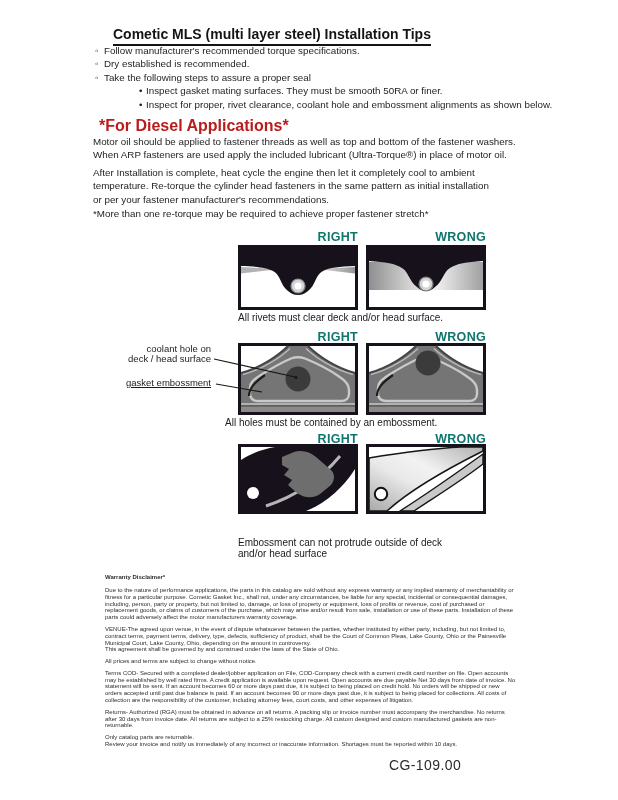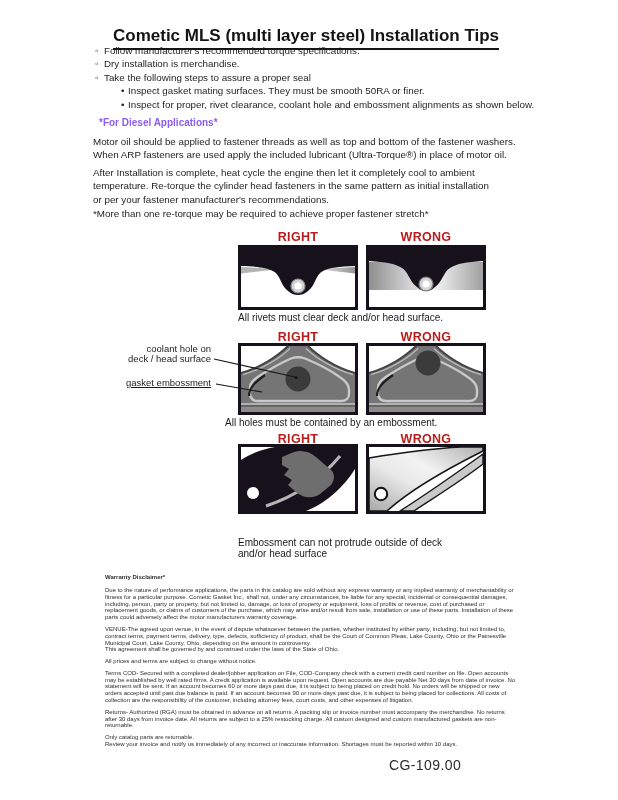--- a/index.html
+++ b/index.html
@@ -1,50 +1,50 @@
 <!DOCTYPE html>
 <html><head>
 <meta charset="utf-8">
 <style>
   html,body{margin:0;padding:0;background:#ffffff;}
   .page{position:relative;width:618px;height:800px;background:#ffffff;overflow:hidden;
         font-family:"Liberation Sans","DejaVu Sans",sans-serif;color:#1e1e1e;}
   .abs{position:absolute;}
-  .title{font-size:17px;font-weight:bold;color:#141414;border-bottom:2px solid #141414;
+  .title{font-size:14px;font-weight:bold;color:#141414;border-bottom:2px solid #141414;
          padding-bottom:2px;white-space:nowrap;}
   .tips{line-height:13.4px;font-size:9.8px;}
   .tip-row{white-space:nowrap;}
   .b-marker{display:inline-block;width:9px;font-size:9.8px;}
-  .sub{margin-left:26px;}
+  .sub{margin-left:44px;}
   .sub .b-marker{width:7px;}
-  .h2{font-size:10px;font-weight:bold;color:#8b5cf6;white-space:nowrap;}
+  .h2{font-size:16px;font-weight:bold;color:#b91c1c;white-space:nowrap;}
   .para{line-height:13.4px;font-size:9.8px;}
   .para div{white-space:nowrap;}
-  .dlabel{font-size:12.5px;font-weight:bold;color:#b91c1c;text-align:center;letter-spacing:.3px;}
+  .dlabel{font-size:12.5px;font-weight:bold;color:#0f766e;text-align:right;letter-spacing:.3px;}
   .caption{font-size:10px;color:#1a1a1a;white-space:nowrap;}
   .cap3{line-height:10.8px;}
   .ptr-label{font-size:9.5px;line-height:10.4px;text-align:right;color:#1c1c1c;}
   .dbox{position:absolute;}
   .legal{width:413px;font-size:6px;line-height:6.85px;color:#2e2e2e;text-align:left;}
   .legal .lp{margin:0 0 4.8px 0;}
   .legal .lh{font-weight:bold;margin:0 0 6px 0;}
   .pagenum{font-size:14px;color:#2b2b2b;letter-spacing:.4px;white-space:nowrap;}
   svg{display:block;}
   .overlay{position:absolute;left:0;top:0;z-index:5;pointer-events:none;}
 </style>
 </head>
 <body>
 
 <div class="page">
 
   <div class="abs title" style="left:113px;top:26px;">Cometic MLS (multi layer steel) Installation Tips</div>
 
   <div class="abs tips" style="left:95px;top:44px;">
     <div class="tip-row"><span class="b-marker">◦</span><span>Follow manufacturer's recommended torque specifications.</span></div>
-    <div class="tip-row"><span class="b-marker">◦</span><span>Dry installation is merchandise.</span></div>
+    <div class="tip-row"><span class="b-marker">◦</span><span>Dry established is recommended.</span></div>
     <div class="tip-row"><span class="b-marker">◦</span><span>Take the following steps to assure a proper seal</span></div>
     <div class="tip-row sub"><span class="b-marker">•</span><span>Inspect gasket mating surfaces.  They must be smooth 50RA or finer.</span></div>
     <div class="tip-row sub"><span class="b-marker">•</span><span>Inspect for proper, rivet clearance, coolant hole and embossment alignments as shown below.</span></div>
   </div>
 
   <div class="abs h2" style="left:99px;top:117px;">*For Diesel Applications*</div>
   <div class="abs para" style="left:93px;top:135px;">
     <div>Motor oil should be applied to fastener threads as well as top and bottom of the fastener washers.</div>
     <div>When ARP fasteners are used apply the included lubricant (Ultra-Torque®) in place of motor oil.</div>
   </div>

